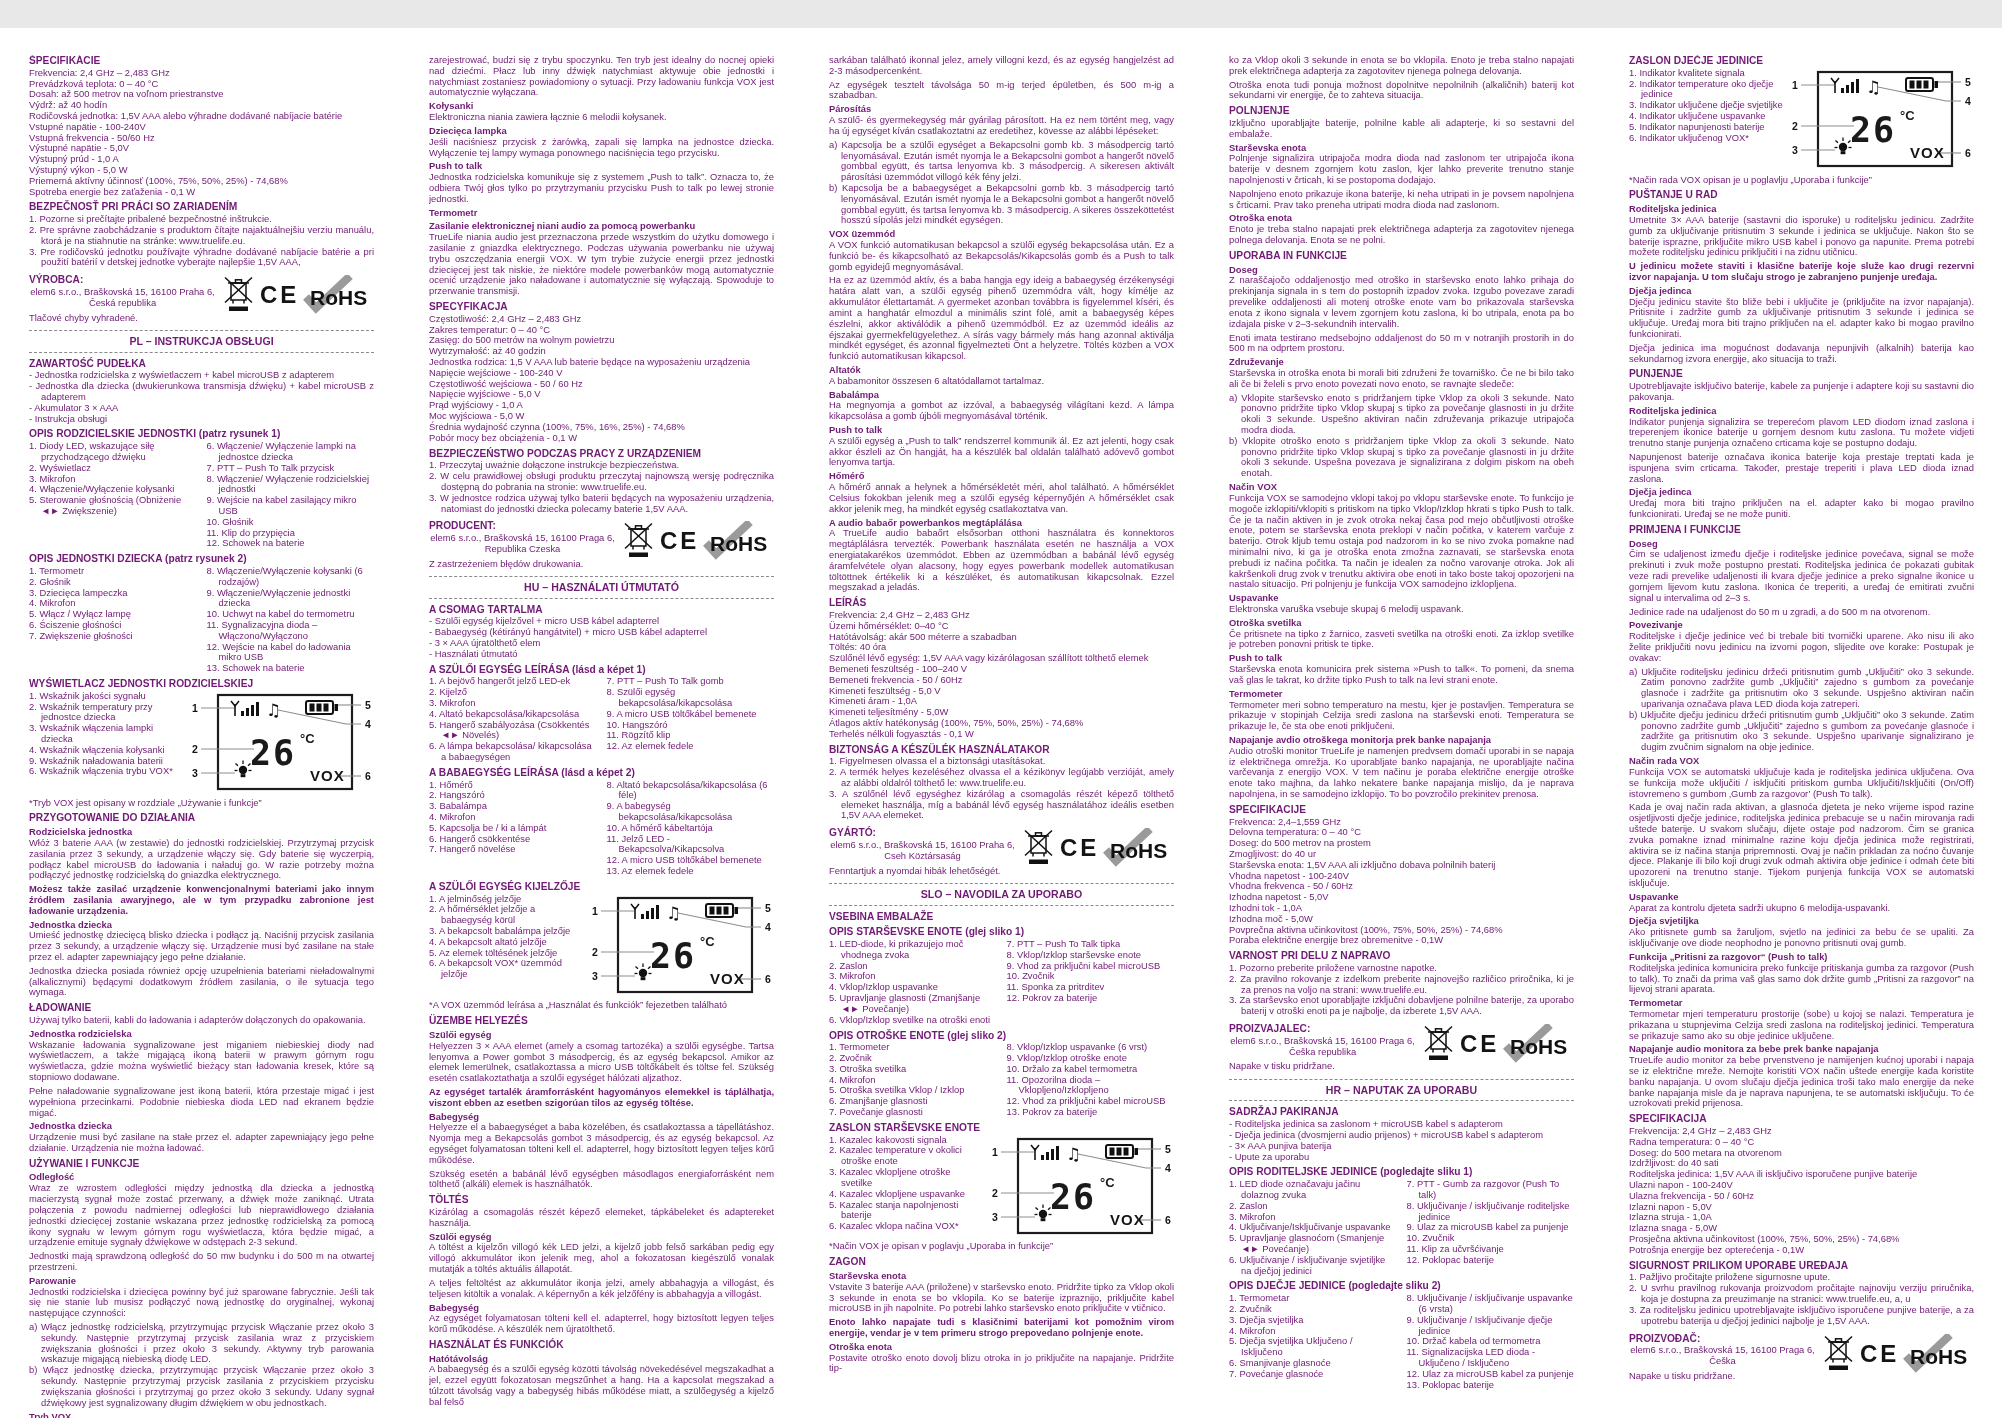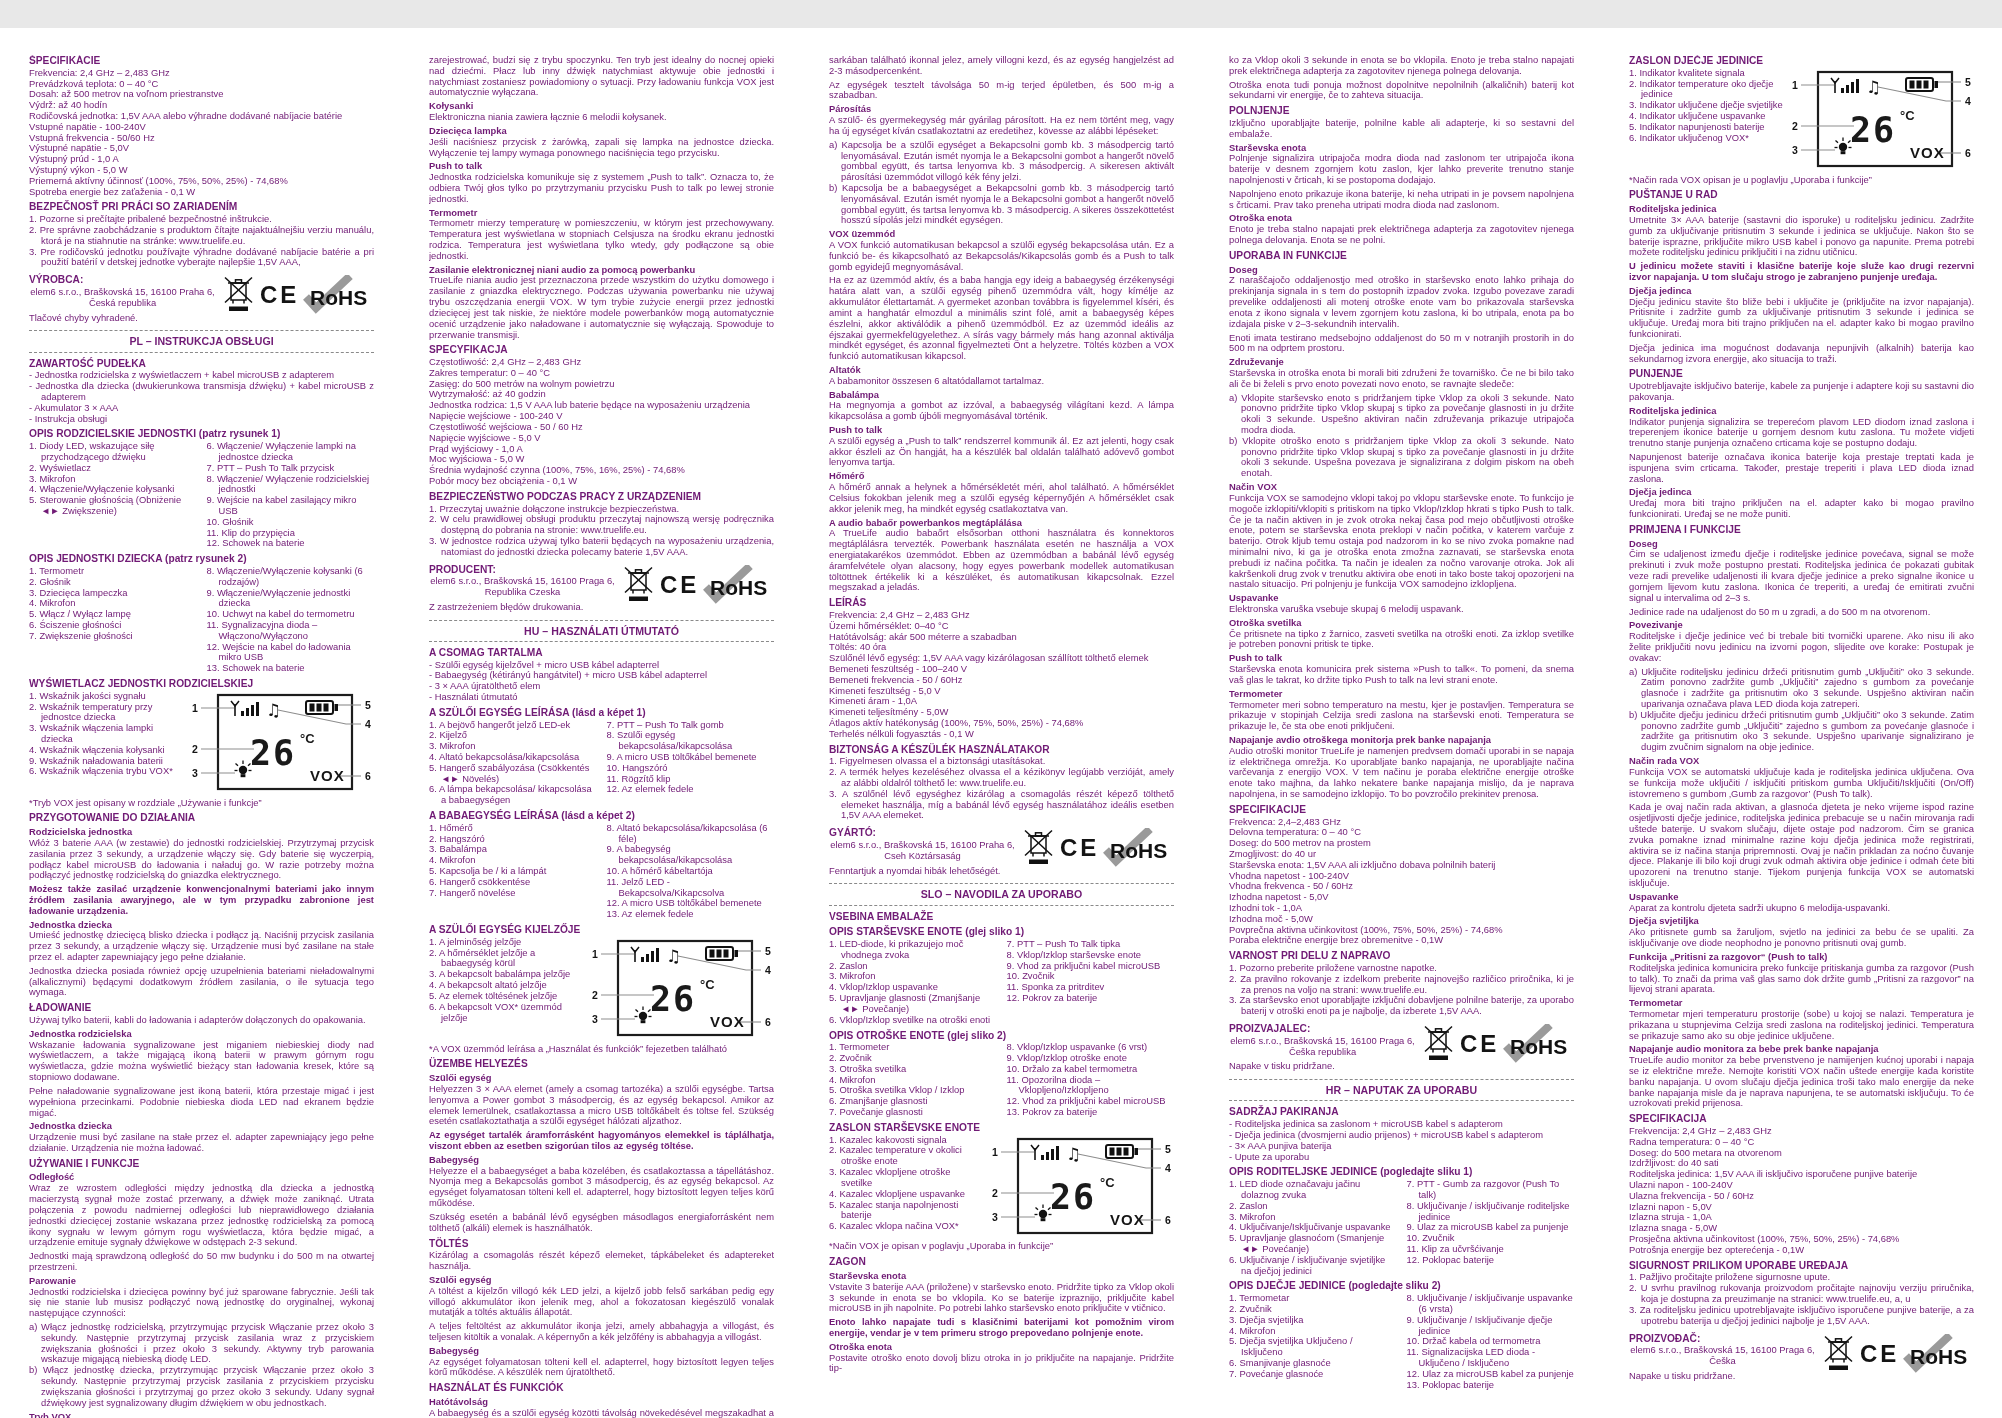--- a/index.html
+++ b/index.html
@@ -224,21 +224,20 @@
     </div>
     <div class="col" style="left: 429px;">
       <div class="p">zarejestrować, budzi się z trybu spoczynku. Ten tryb jest idealny do nocnej opieki nad dziećmi. Płacz lub inny dźwięk natychmiast aktywuje obie jednostki i natychmiast zostaniesz powiadomiony o sytuacji. Przy ładowaniu funkcja VOX jest automatycznie wyłączana.</div>
       <div class="h2">Kołysanki</div>
       <div class="p">Elektroniczna niania zawiera łącznie 6 melodii kołysanek.</div>
       <div class="h2">Dziecięca lampka</div>
       <div class="p">Jeśli naciśniesz przycisk z żarówką, zapali się lampka na jednostce dziecka. Wyłączenie tej lampy wymaga ponownego naciśnięcia tego przycisku.</div>
       <div class="h2">Push to talk</div>
       <div class="p">Jednostka rodzicielska komunikuje się z systemem „Push to talk”. Oznacza to, że odbiera Twój głos tylko po przytrzymaniu przycisku Push to talk po lewej stronie jednostki.</div>
       <div class="h2">Termometr</div>
-      <div class="p">Termometr mierzy temperaturę w pomieszczeniu, w którym jest przechowywany. Temperatura jest wyświetlana w stopniach Celsjusza na środku ekranu jednostki rodzica. Temperatura jest wyświetlana tylko wtedy, gdy podłączone są obie jednostki.</div>
       <div class="h2">Zasilanie elektronicznej niani audio za pomocą powerbanku</div>
       <div class="p">TrueLife niania audio jest przeznaczona przede wszystkim do użytku domowego i zasilanie z gniazdka elektrycznego. Podczas używania powerbanku nie używaj trybu oszczędzania energii VOX. W tym trybie zużycie energii przez jednostki dziecięcej jest tak niskie, że niektóre modele powerbanków mogą automatycznie ocenić urządzenie jako naładowane i automatycznie się wyłączają. Spowoduje to przerwanie transmisji.</div>
       <div class="h1">SPECYFIKACJA</div>
       <div class="lines">
         <div class="line">Częstotliwość: 2,4 GHz – 2,483 GHz</div>
         <div class="line">Zakres temperatur: 0 – 40 °C</div>
         <div class="line">Zasięg: do 500 metrów na wolnym powietrzu</div>
         <div class="line">Wytrzymałość: aż 40 godzin</div>
         <div class="line">Jednostka rodzica: 1,5 V AAA lub baterie będące na wyposażeniu urządzenia</div>
         <div class="line">Napięcie wejściowe - 100-240 V</div>
@@ -610,21 +609,21 @@
       <div class="h2">Otroška svetilka</div>
       <div class="p">Če pritisnete na tipko z žarnico, zasveti svetilka na otroški enoti. Za izklop svetilke je potreben ponovni pritisk te tipke.</div>
       <div class="h2">Push to talk</div>
       <div class="p">Starševska enota komunicira prek sistema »Push to talk«. To pomeni, da snema vaš glas le takrat, ko držite tipko Push to talk na levi strani enote.</div>
       <div class="h2">Termometer</div>
       <div class="p">Termometer meri sobno temperaturo na mestu, kjer je postavljen. Temperatura se prikazuje v stopinjah Celzija sredi zaslona na starševski enoti. Temperatura se prikazuje le, če sta obe enoti priključeni.</div>
       <div class="h2">Napajanje avdio otroškega monitorja prek banke napajanja</div>
       <div class="p">Audio otroški monitor TrueLife je namenjen predvsem domači uporabi in se napaja iz električnega omrežja. Ko uporabljate banko napajanja, ne uporabljajte načina varčevanja z energijo VOX. V tem načinu je poraba električne energije otroške enote tako majhna, da lahko nekatere banke napajanja mislijo, da je naprava napolnjena, in se samodejno izklopijo. To bo povzročilo prekinitev prenosa.</div>
       <div class="h1">SPECIFIKACIJE</div>
       <div class="lines">
-        <div class="line">Frekvenca: 2,4–2,483 GHz</div>
+        <div class="line">Frekvenca: 2,4–1,559 GHz</div>
         <div class="line">Delovna temperatura: 0 – 40 °C</div>
         <div class="line">Doseg: do 500 metrov na prostem</div>
         <div class="line">Zmogljivost: do 40 ur</div>
         <div class="line">Starševska enota: 1,5V AAA ali izključno dobava polnilnih baterij</div>
         <div class="line">Vhodna napetost - 100-240V</div>
         <div class="line">Vhodna frekvenca - 50 / 60Hz</div>
         <div class="line">Izhodna napetost - 5,0V</div>
         <div class="line">Izhodni tok - 1,0A</div>
         <div class="line">Izhodna moč - 5,0W</div>
         <div class="line">Povprečna aktivna učinkovitost (100%, 75%, 50%, 25%) - 74,68%</div>

